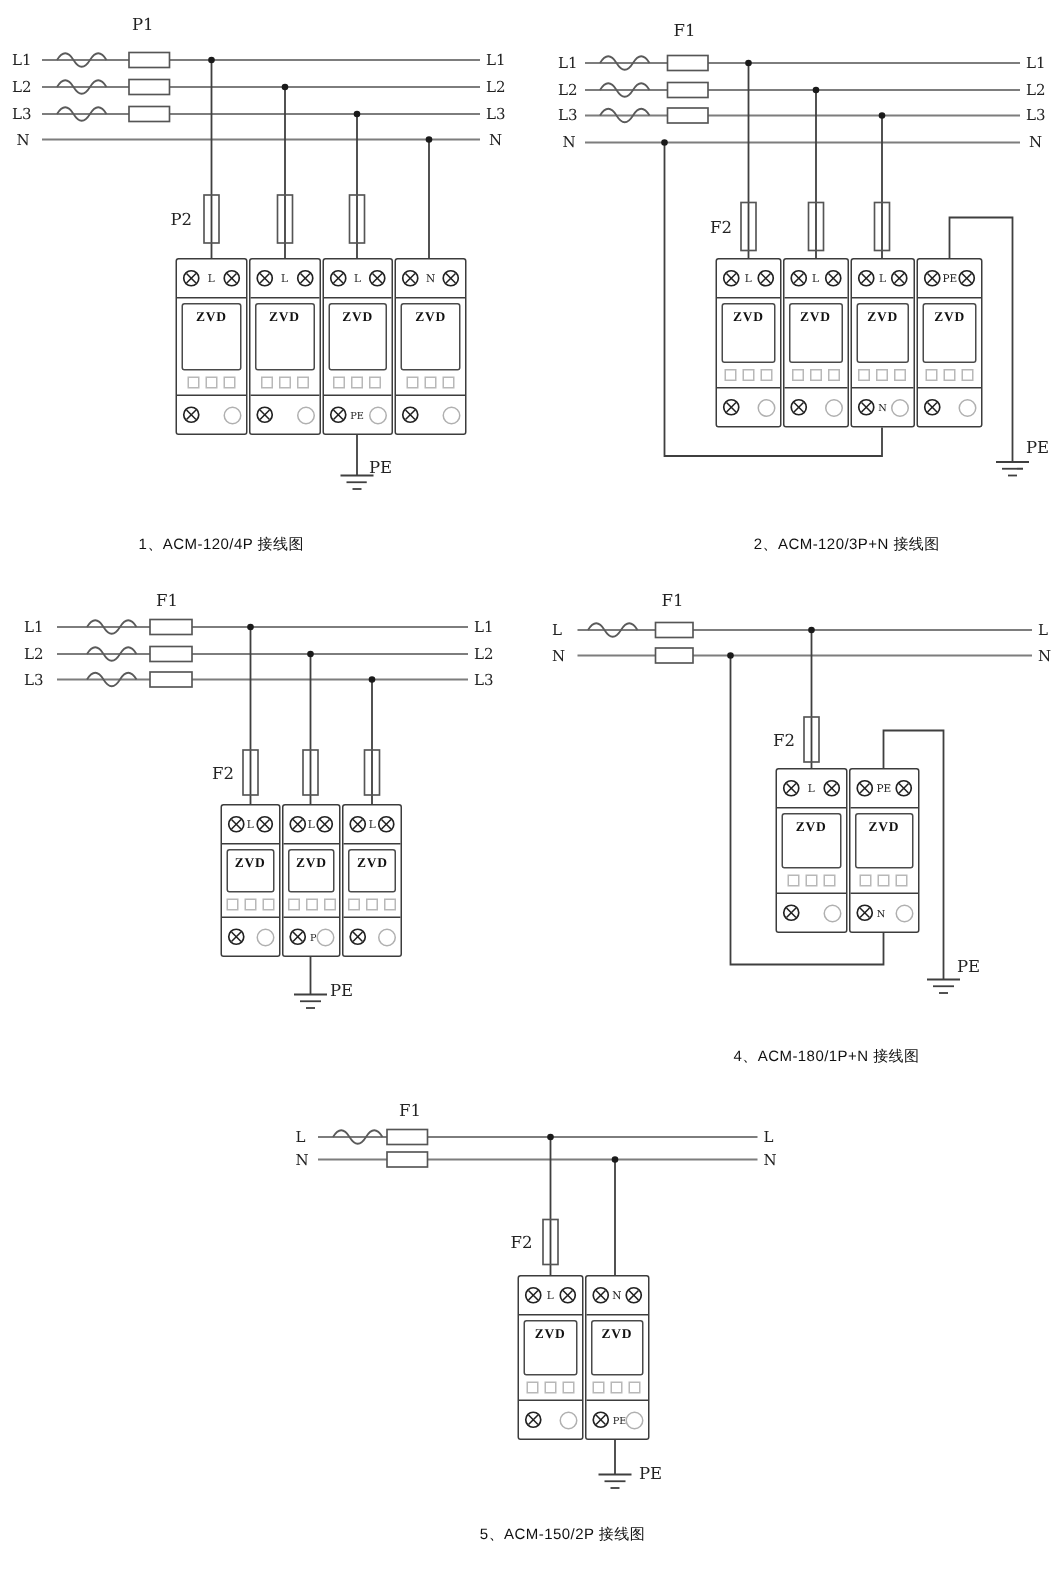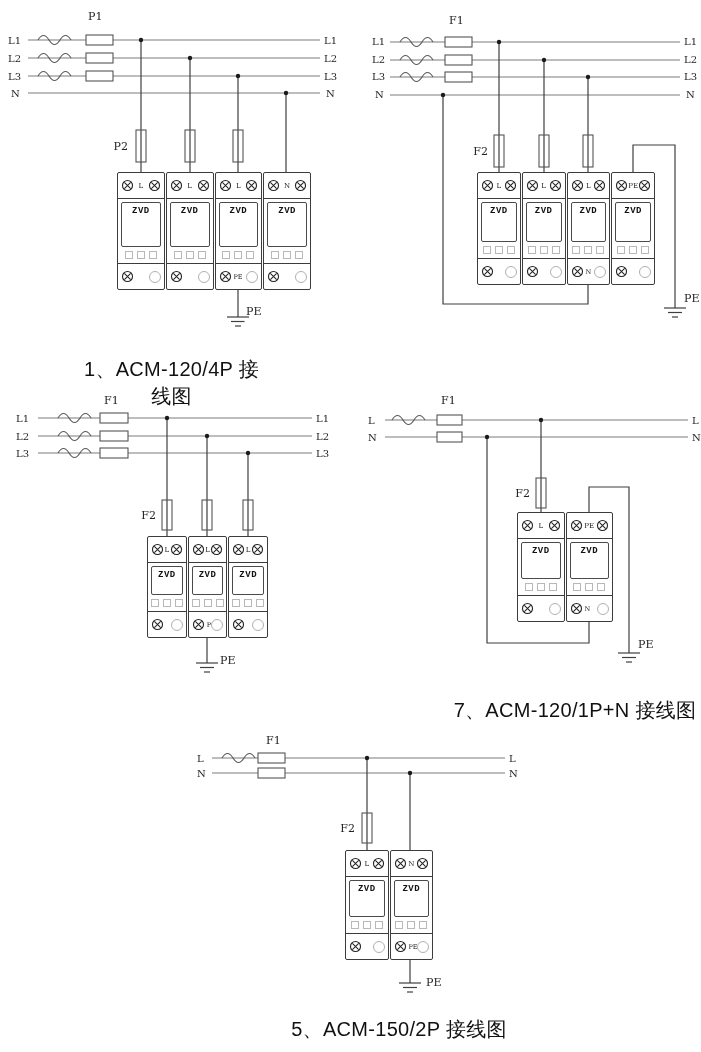--- a/index.html
+++ b/index.html
@@ -3,31 +3,31 @@
 <meta charset="utf-8">
 <style>
   html,body{margin:0;padding:0;background:#fff;}
   #page{position:relative;width:701px;height:1052px;background:#fff;overflow:hidden;
         font-family:"Liberation Sans",sans-serif;}
   .layer{position:absolute;left:0;top:0;width:701px;height:1052px;pointer-events:none;}
   svg text{font-family:"DejaVu Serif",serif;fill:#222;}
   .lineLbl{font-size:10px;}
   .fuseLbl{font-size:11px;}
   .peLbl{font-size:11px;}
-  .caption{position:absolute;text-align:center;font-size:20px;letter-spacing:.3px;color:#111;margin-left:24px;}
+  .caption{position:absolute;text-align:center;font-size:10px;letter-spacing:.3px;color:#111;}
   
   .device{position:absolute;display:flex;gap:1px;}
   .module{flex:1;border:1.3px solid #3c3c3c;border-radius:2px;background:#fff;
           display:flex;flex-direction:column;min-width:0;}
   .m-top{height:25px;border-bottom:1.3px solid #3c3c3c;display:flex;align-items:center;
          justify-content:space-between;padding:0 3px;}
   .m-mid{flex:1;display:flex;flex-direction:column;align-items:center;padding:3px 3px 3px;}
   .m-window{width:100%;flex:1;border:1px solid #4a4a4a;border-radius:2px;box-sizing:border-box;
             display:flex;align-items:flex-start;justify-content:center;padding-top:3px;margin-bottom:4px;}
-  .m-zvd{font-family:Liberation Mono, monospace;font-weight:bold;font-size:9px;letter-spacing:.5px;color:#111;}
+  .m-zvd{font-family:Liberation Serif, serif;font-weight:bold;font-size:9px;letter-spacing:.5px;color:#111;}
   .m-ind{display:flex;gap:4px;margin-bottom:1px;}
   .m-ind span{width:8px;height:8px;border:1px solid #b8b8b8;box-sizing:border-box;}
   .m-bot{height:25px;border-top:1.3px solid #3c3c3c;display:flex;align-items:center;padding:0 3px;}
   .m-label{font-family:"DejaVu Serif",serif;font-size:7px;color:#222;flex:1;text-align:center;
            white-space:nowrap;overflow:hidden;}
   .m-blabel{text-align:left;padding-left:2px;font-size:6.5px;}
   .m-circle{width:12px;height:12px;border:1.3px solid #b0b0b0;border-radius:50%;box-sizing:border-box;flex:none;}
   .screw{width:13px;height:13px;flex:none;}
 </style>
 </head>
@@ -386,20 +386,21 @@
         <div class="m-bot">
           <svg class="screw" viewBox="0 0 14 14">
             <circle cx="7" cy="7" r="5.4" fill="#fff" stroke="#222" stroke-width="1.2"></circle>
             <path d="M3.6,3.6 L10.4,10.4 M10.4,3.6 L3.6,10.4" stroke="#222" stroke-width="1.1" fill="none"></path>
           </svg>
           <span class="m-label m-blabel"></span>
           <span class="m-circle"></span>
         </div>
       </div>
     </div>
+  <div class="caption" style="left:442px;top:356px;width:245px;">2、ACM-120/3P+N 接线图</div>
 
   <svg class="layer" viewBox="0 0 701 1052">
     <g stroke="#7d7d7d" stroke-width="1.2">
       <line x1="38" y1="418" x2="312" y2="418"></line>
       <line x1="38" y1="436" x2="312" y2="436"></line>
       <line x1="38" y1="453" x2="312" y2="453"></line>
     </g>
     <g stroke="#5a5a5a" stroke-width="1.2" fill="none">
       <path d="M58,418 q5.5,-9 11,0 q5.5,9 11,0 q5.5,-9 11,0"></path>
       <path d="M58,436 q5.5,-9 11,0 q5.5,9 11,0 q5.5,-9 11,0"></path>
@@ -631,21 +632,21 @@
         <div class="m-bot">
           <svg class="screw" viewBox="0 0 14 14">
             <circle cx="7" cy="7" r="5.4" fill="#fff" stroke="#222" stroke-width="1.2"></circle>
             <path d="M3.6,3.6 L10.4,10.4 M10.4,3.6 L3.6,10.4" stroke="#222" stroke-width="1.1" fill="none"></path>
           </svg>
           <span class="m-label m-blabel">N</span>
           <span class="m-circle"></span>
         </div>
       </div>
     </div>
-  <div class="caption" style="left:425px;top:697px;width:252px;">7、ACM-120/1P+N 接线图</div>
+  <div class="caption" style="left:425px;top:697px;width:252px;">4、ACM-180/1P+N 接线图</div>
 
   <svg class="layer" viewBox="0 0 701 1052">
     <g stroke="#7d7d7d" stroke-width="1.2">
       <line x1="212" y1="758" x2="505" y2="758"></line>
       <line x1="212" y1="773" x2="505" y2="773"></line>
     </g>
     <g stroke="#5a5a5a" stroke-width="1.2" fill="none">
       <path d="M222,758 q5.5,-9 11,0 q5.5,9 11,0 q5.5,-9 11,0"></path>
     </g>
     <g stroke="#555" stroke-width="1.1" fill="#fff">

